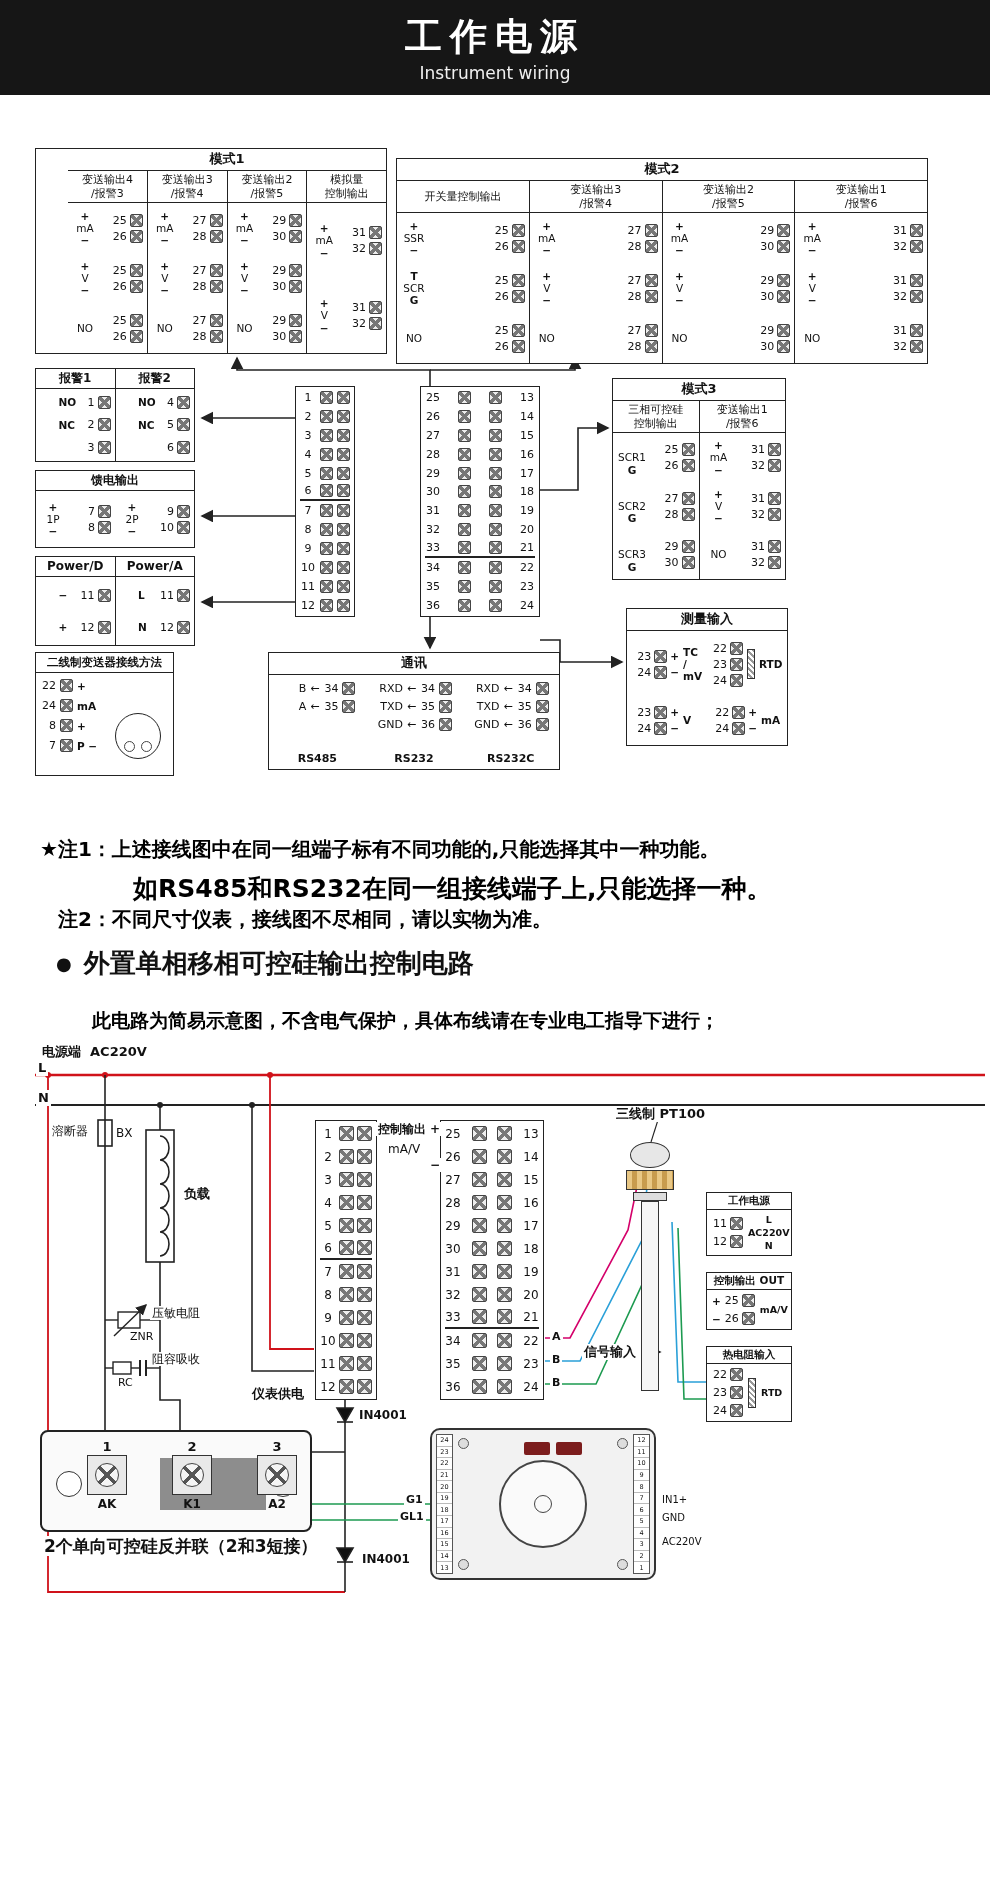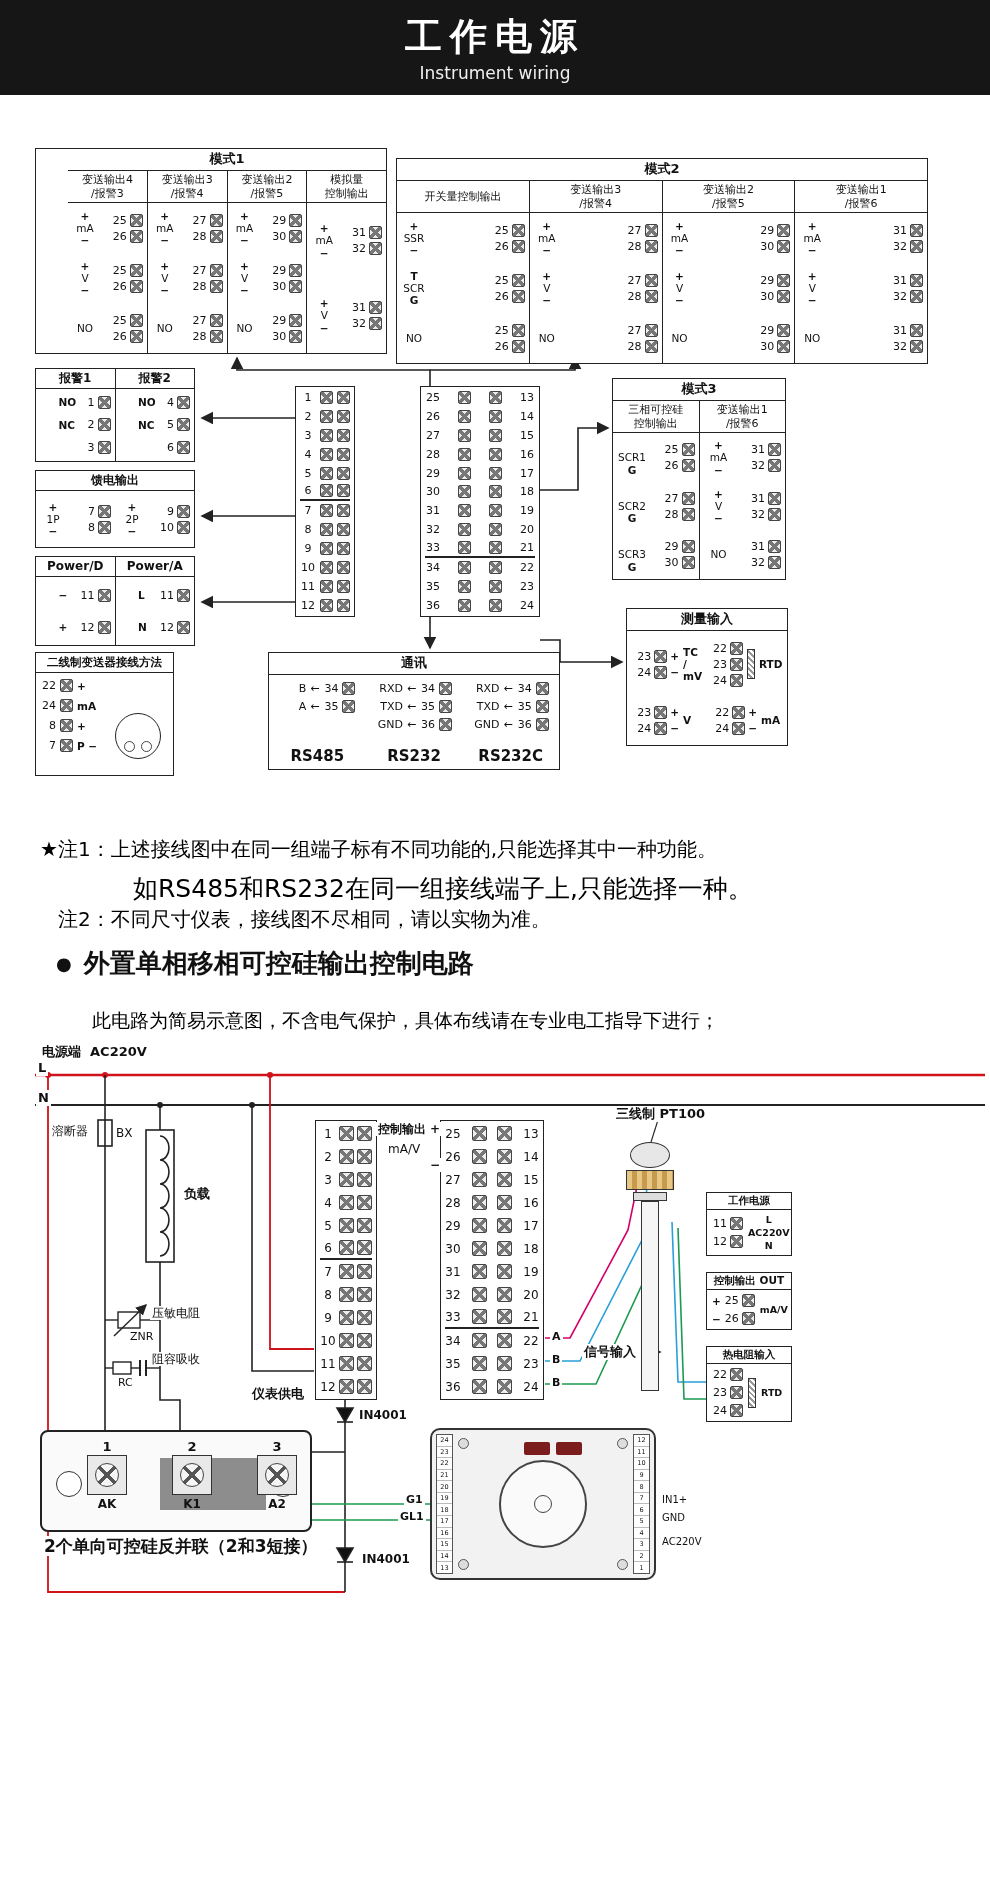--- a/index.html
+++ b/index.html
@@ -46,31 +46,31 @@
 .twrow{display:flex;align-items:center;gap:4px;font-size:11px;}
 .twrow .c{font-weight:bold;font-size:10.5px;}
 .transmitter{position:absolute;right:12px;bottom:16px;width:46px;height:46px;border:1.5px solid #222;border-radius:50%;background:#fff;}
 .transmitter::before,.transmitter::after{content:"";position:absolute;top:27px;width:9px;height:9px;border:1.2px solid #444;border-radius:50%;}
 .transmitter::before{left:8px;}.transmitter::after{right:8px;}
 .commcols{display:flex;height:calc(100% - 22px);}
 .commcol{flex:1;display:flex;flex-direction:column;align-items:center;padding:7px 0 4px;}
 .commrows{display:flex;flex-direction:column;gap:5px;}
 .commrow{display:flex;align-items:center;gap:4px;font-size:11px;}
 .commrow .sig{min-width:27px;text-align:right;}
-.commlabel{font-size:15px;font-weight:bold;margin-top:auto;}
+.commlabel{font-size:11px;font-weight:bold;margin-top:auto;}
 .measgrid{display:grid;grid-template-columns:1fr 1fr;height:calc(100% - 22px);align-content:space-around;gap:4px;padding:3px 4px;}
 .mcell{display:flex;align-items:center;gap:4px;}
 .mrows{display:flex;flex-direction:column;gap:3px;flex:1;}
 .mrow{display:flex;align-items:center;justify-content:flex-end;gap:3px;font-size:11px;}
 .mrow .c{font-weight:bold;font-size:10.5px;min-width:8px;}
 .mlab{font-size:10.5px;font-weight:bold;min-width:22px;text-align:left;line-height:1.15;}
 .rsym{width:8px;height:30px;border:1.3px solid #333;background:repeating-linear-gradient(45deg,#fff 0 2px,#999 2px 4px);flex:0 0 auto;}
 .lbl{position:absolute;z-index:3;background:#fff;padding:0 2px;font-size:12px;white-space:nowrap;line-height:1.2;}
 .b{font-weight:bold;}
-.notes{position:absolute;z-index:2;font-weight:400;color:#000;}
+.notes{position:absolute;z-index:2;font-weight:700;color:#000;}
 .minibox{position:absolute;border:1.2px solid #222;background:#fff;z-index:3;}
 .minibox .mt{font-size:10.5px;font-weight:bold;text-align:center;border-bottom:1.2px solid #222;padding:1px 2px;}
 .minibody{display:flex;align-items:center;gap:5px;padding:4px 5px;}
 .minirows{display:flex;flex-direction:column;gap:5px;}
 .minirow{display:flex;align-items:center;gap:3px;font-size:11px;}
 .minirow .c{font-weight:bold;font-size:10.5px;}
 .miniside{display:flex;flex-direction:column;align-items:center;justify-content:center;font-size:9.5px;gap:2px;font-weight:bold;}
 .scrmod{position:absolute;left:40px;top:1430px;width:272px;height:102px;border:2px solid #222;border-radius:8px;background:#fafafa;z-index:2;}
 .hole{position:absolute;top:39px;width:26px;height:26px;border:1.5px solid #333;border-radius:50%;background:#fff;}
 .hole.l{left:14px;}.hole.r{right:14px;}

